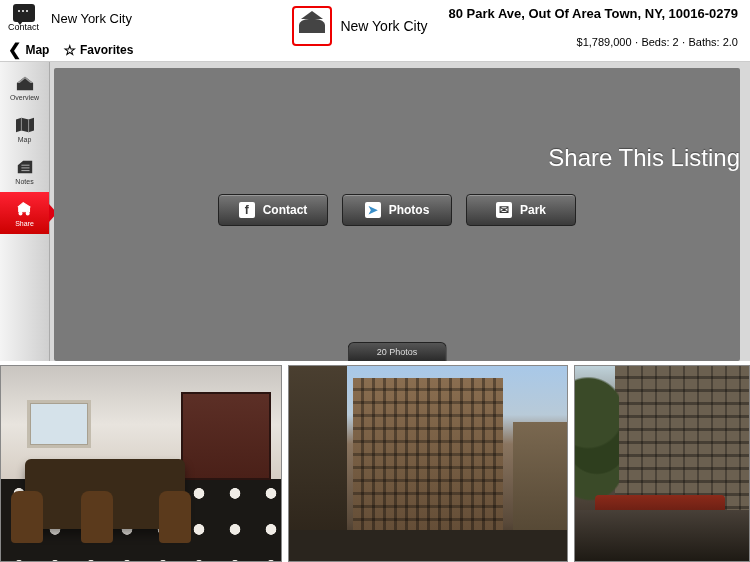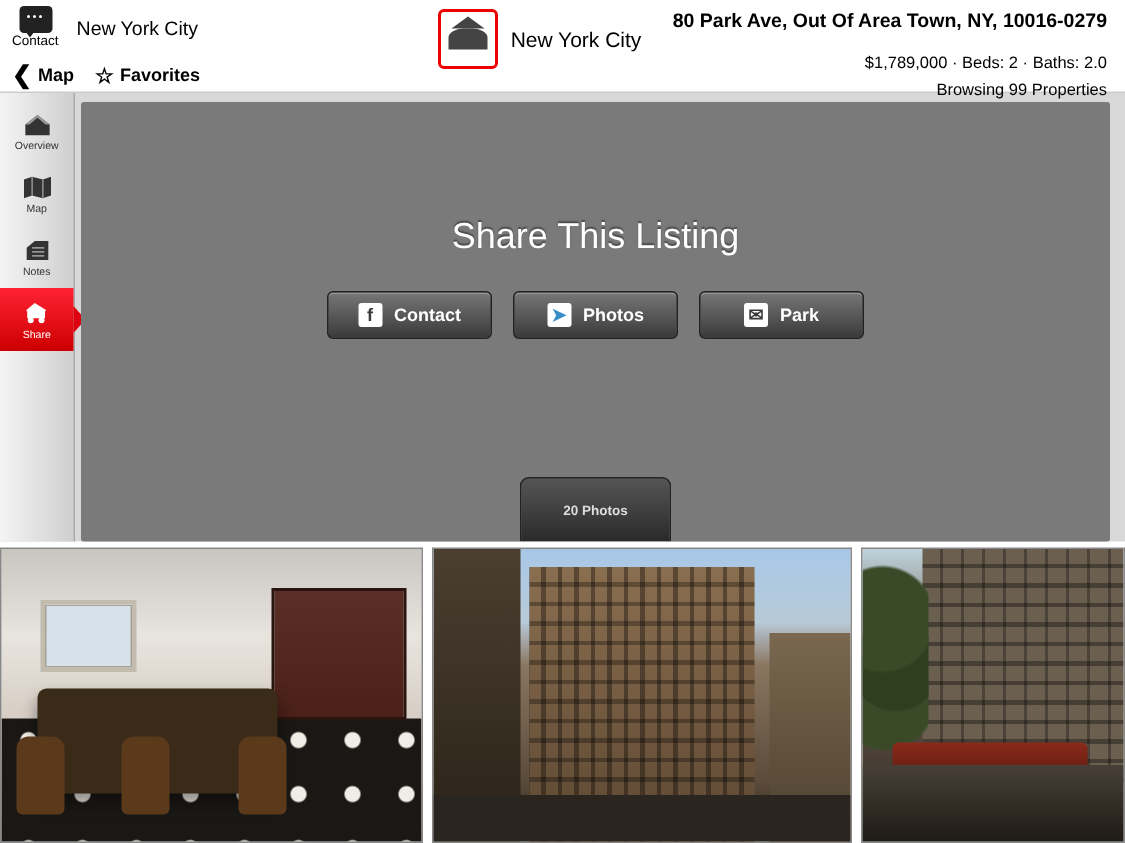--- a/index.html
+++ b/index.html
@@ -99,21 +99,21 @@
     }
     .content-area {
       flex: 1;
       position: relative;
       background: #7a7a7a;
       margin: 6px 10px 0 4px;
       border-radius: 2px;
       overflow: hidden;
     }
     .share-title {
-      text-align: center;
+      text-align: right;
       color: #fff;
       font-size: 24px;
       text-shadow: 0 -1px 1px rgba(0,0,0,0.4);
       padding-top: 76px;
       font-weight: 500;
     }
     .share-row {
       display: flex; justify-content: center; gap: 14px; margin-top: 22px;
     }
     .share-btn {
@@ -127,22 +127,22 @@
     }
     .btn-icon {
       width: 16px; height: 16px; background: #fff; color: #3a3a3a;
       display: flex; align-items: center; justify-content: center;
       font-size: 12px; font-weight: bold; border-radius: 2px;
     }
     .photo-tab {
       position: absolute;
       bottom: 0; left: 50%; transform: translateX(-50%);
       background: linear-gradient(#555, #2a2a2a);
-      color: #ddd; font-size: 9px; font-weight: 700;
-      padding: 16px 28px;
+      color: #ddd; font-size: 9px; font-weight: 400;
+      padding: 4px 28px;
       border-top-left-radius: 6px; border-top-right-radius: 6px;
       border: 1px solid #222; border-bottom: none;
     }
     
     .photo-strip {
       height: 201px;
       background: #fff;
       display: flex;
       gap: 6px;
       padding-top: 4px;
@@ -213,21 +213,20 @@
   <div class="header-center">
     <div class="logo-box">
       <div class="logo-house"></div>
     </div>
     <span class="city-name">New York City</span>
   </div>
 
   <div class="header-right">
     <div class="address-line">80 Park Ave, Out Of Area Town, NY, 10016-0279</div>
     <div class="price-line">$1,789,000 · Beds: 2 · Baths: 2.0</div>
-    <div class="browsing-line">Browsing 99 Properties</div>
   </div>
 </div>
 
 <div class="main-area">
   <div class="side-nav">
     <div class="side-item">
       <svg viewBox="0 0 24 20">
           <path fill="#333" d="M3 10 L12 3 L21 10 L21 18 L3 18 Z"></path>
           <path fill="#999" d="M3 10 L12 3 L21 10 L18 10 L12 5 L6 10 Z"></path>
         </svg>

